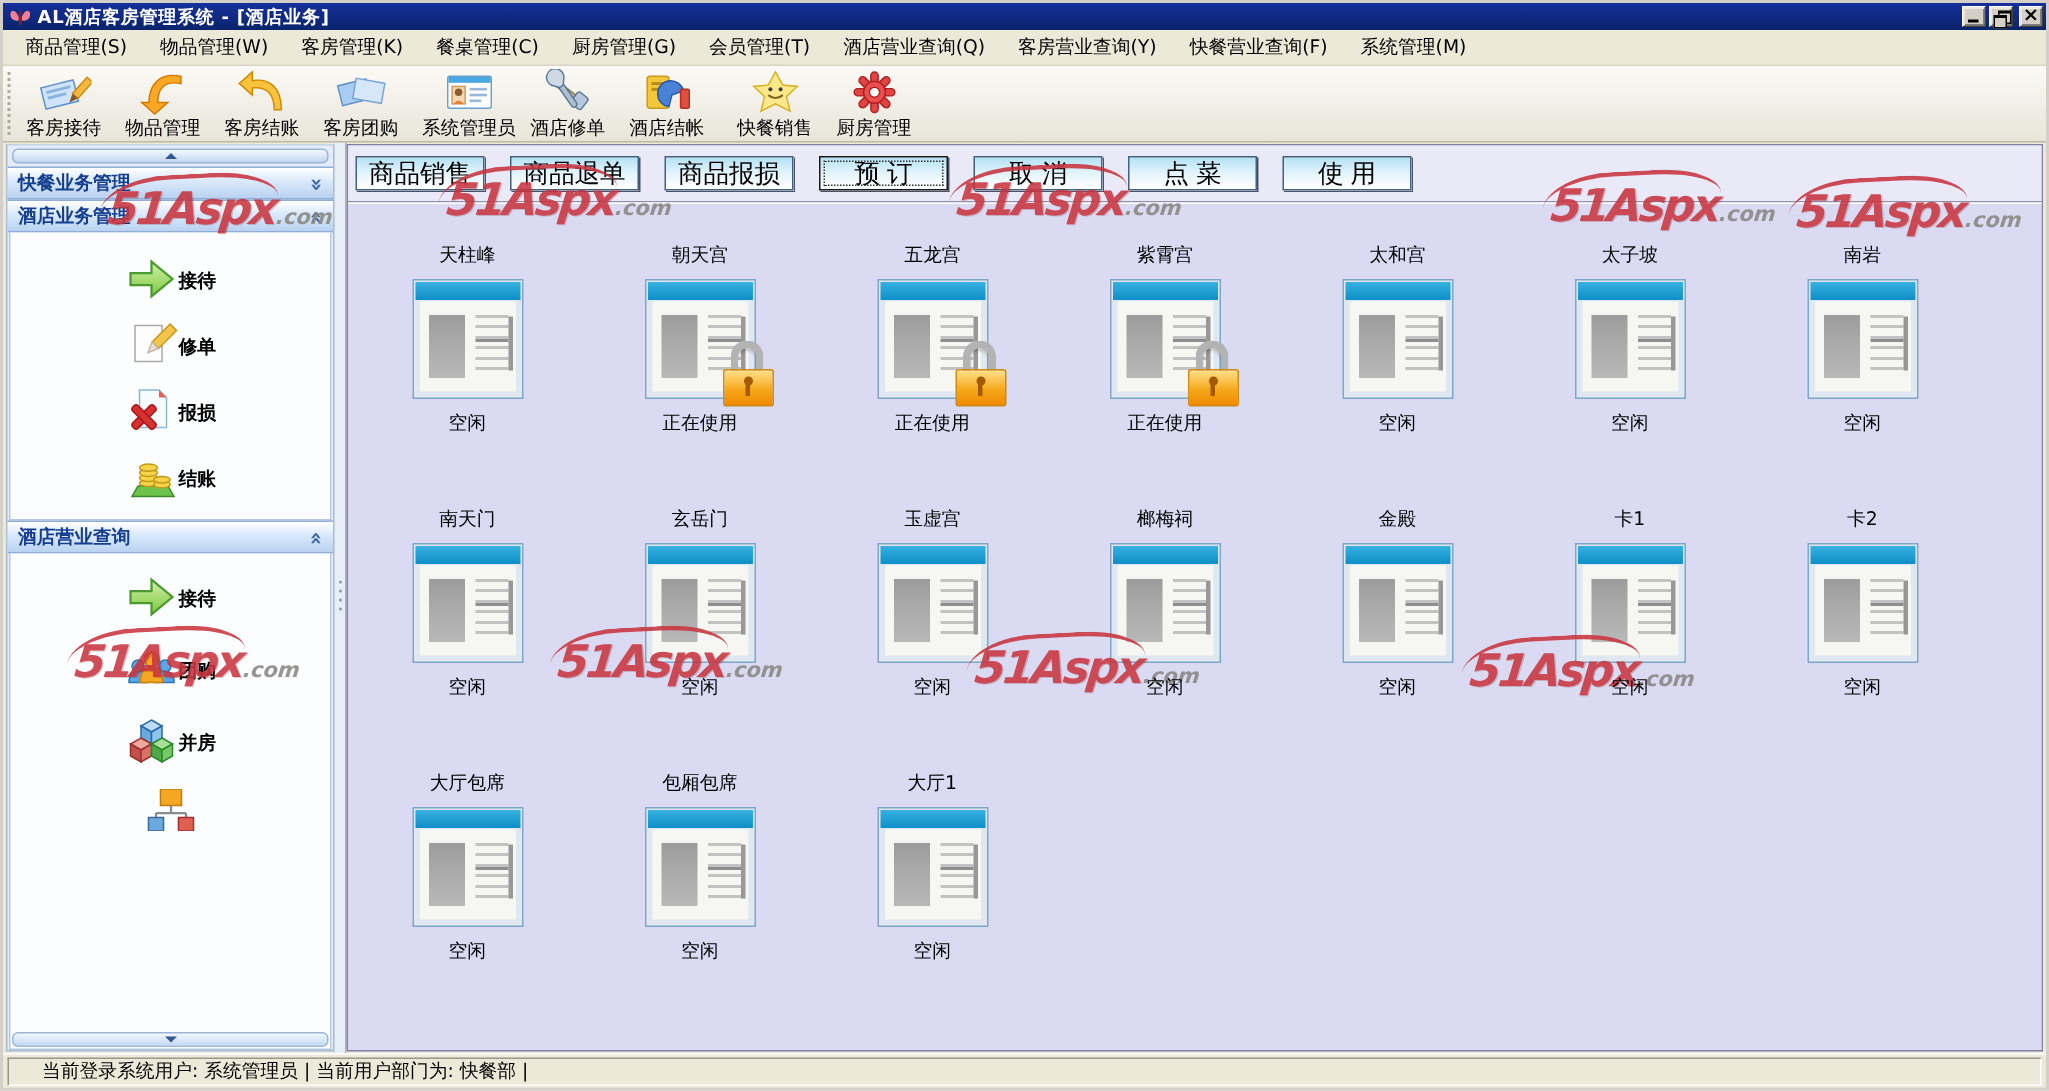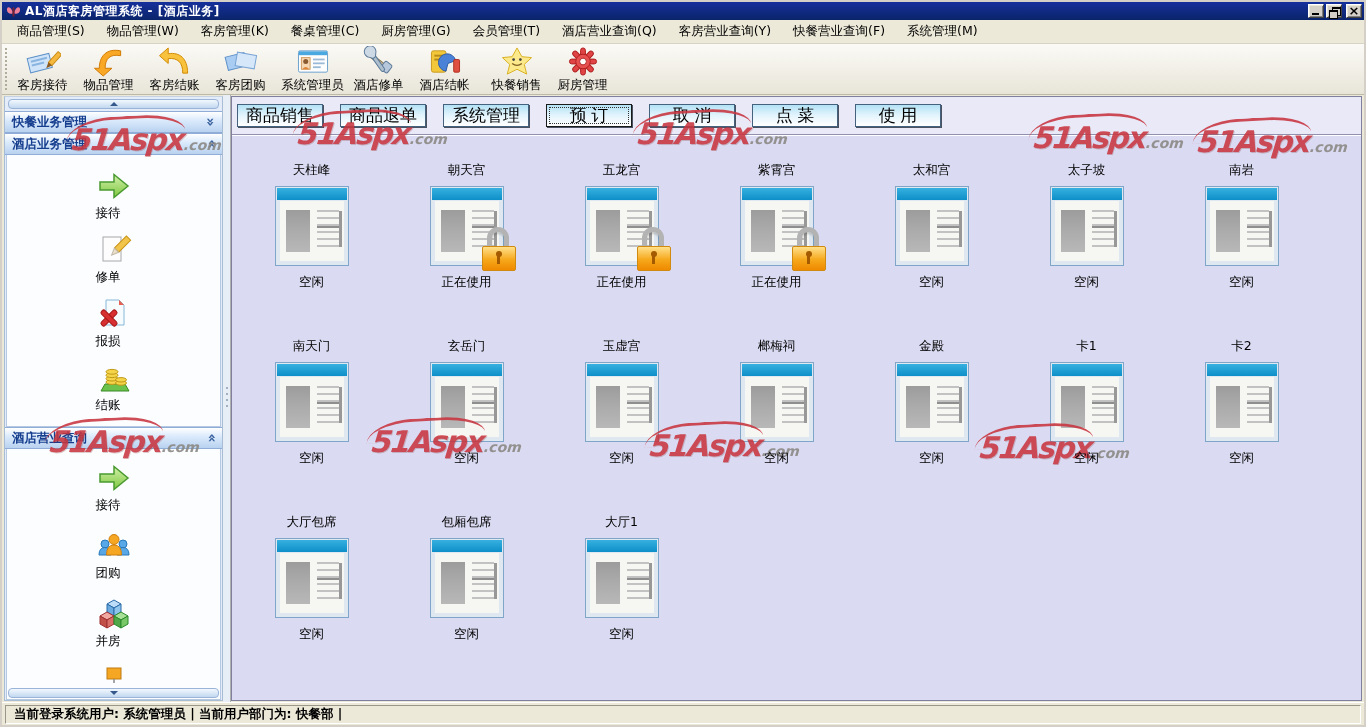--- a/index.html
+++ b/index.html
@@ -42,21 +42,21 @@
   .sb-scrollstrip .tri { width:0; height:0; border-left:4px solid transparent; border-right:4px solid transparent; }
   .tri.up { border-bottom:4px solid #35598c; }
   .tri.down { border-top:4px solid #35598c; }
   .sb-scrollstrip.bottom { position:absolute; bottom:2px; left:3px; right:3px; margin:0; }
   .sb-header { height:22px; flex:0 0 auto; background:linear-gradient(180deg,#ffffff,#dcebfc 40%,#b9d2f0); border:1px solid #8fadd6; border-left:none; border-right:none; display:flex; align-items:center; justify-content:space-between; padding:0 7px; color:#173f8f; font-weight:bold; cursor:default; }
   .sb-header .chev { display:inline-block; font-weight:bold; color:#3c64a0; font-size:14px; line-height:10px; }
   .chev.down { transform:rotate(90deg); }
   .chev.up { transform:rotate(-90deg); }
   .sb-panel { background:#fbfdff; border:1px solid #b6c9e2; border-top:none; margin:0 1px; display:flex; flex-direction:column; align-items:center; padding-top:15px; flex:0 0 auto; }
   .sb-panel.grow { flex:1 1 auto; overflow:hidden; padding-top:13px; }
-  .sb-item { display:flex; flex-direction:column; align-items:flex-start; margin-bottom:12px; cursor:default; }
+  .sb-item { display:flex; align-items:center; margin-bottom:12px; cursor:default;font-weight:bold; }
   .sb-panel.grow .sb-item { margin-bottom:16px; }
   .sb-item .sicon { width:36px; height:32px; }
   .sb-item .sicon svg { width:100%; height:100%; }
   .sb-item .slabel { margin-top:3px; }
   .sb-item.partial { height:28px; overflow:hidden; margin-bottom:0; }
 
   
   .splitter { width:8px; background:#e8eef6; border-right:1px solid #b0b0b0; display:flex; flex-direction:column; align-items:center; padding-top:290px; cursor:col-resize; }
   .splitter .dot { width:2px; height:2px; background:#8a9ab0; border-radius:50%; margin:2px 0; }
 
@@ -80,21 +80,21 @@
   .rb-lines::after { content:''; position:absolute; left:0; right:0; top:16px; height:2px; background:#8e8e8e; }
   .rb-vert { position:absolute; right:2px; top:10px; width:3px; height:36px; background:#989898; }
   .lock { position:absolute; right:-12px; bottom:-5px; width:34px; height:44px; z-index:3; }
   .lock-shackle { position:absolute; top:0; left:5px; width:22px; height:24px; border:5px solid #b3b3b3; border-bottom:none; border-radius:11px 11px 0 0; box-shadow:inset 0 2px 2px rgba(0,0,0,.18); }
   .lock-body { position:absolute; bottom:0; left:0; right:0; height:25px; background:linear-gradient(180deg,#ffe08a,#f6a81c 55%,#ef8a00); border:1px solid #d08a10; border-radius:2px; }
   .lock-body::before { content:''; position:absolute; left:50%; top:4px; width:6px; height:6px; margin-left:-3px; background:#a35a00; border-radius:50%; }
   .lock-body::after { content:''; position:absolute; left:50%; top:8px; width:3px; height:9px; margin-left:-1.5px; background:#a35a00; }
 
   
   .statusbar { height:23px; flex:0 0 auto; background:#ece9d8; border-top:1px solid #fff; display:flex; align-items:center; padding:1px 3px; }
-  .status-cell { flex:1; height:19px; border:1px solid; border-color:#9a9689 #ffffff #ffffff #9a9689; display:flex; align-items:center; padding-left:8px; white-space:nowrap; overflow:hidden;font-weight:bold; }
+  .status-cell { flex:1; height:19px; border:1px solid; border-color:#9a9689 #ffffff #ffffff #9a9689; display:flex; align-items:center; padding-left:22px; white-space:nowrap; overflow:hidden; }
 
   
   .wm { position:absolute; z-index:3; font-style:italic; font-weight:bold; transform:skewX(-6deg); opacity:.88; pointer-events:none; white-space:nowrap; }
   .wm-main { font-size:30px; color:#c8353f; letter-spacing:-2px; text-shadow:1px 1px 0 rgba(120,20,25,.25); }
   .wm-com { font-size:14px; color:#8a8782; margin-left:1px; }
   .wm::before { content:''; position:absolute; left:-6px; top:-6px; width:118px; height:20px; border-top:3px solid #c8353f; border-radius:100% 100% 0 0 / 260% 200% 0 0; transform:rotate(-3deg); }
 </style>
 </head>
 <body>
 
@@ -373,21 +373,21 @@
       <span class="dot"></span>
       <span class="dot"></span>
       <span class="dot"></span>
       <span class="dot"></span>
     </div>
 
     <div class="content">
       <div class="actionbar">
           <button class="abtn">商品销售</button>
           <button class="abtn">商品退单</button>
-          <button class="abtn">系统管理</button>
+          <button class="abtn">商品报损</button>
           <button class="abtn focused">预 订</button>
           <button class="abtn">取 消</button>
           <button class="abtn">点 菜</button>
           <button class="abtn">使 用</button>
         </div>
       <div class="mainpanel">
   <div class="room">
     <div class="room-name">天柱峰</div>
     <div class="room-iconwrap">
       <div class="ricon">

